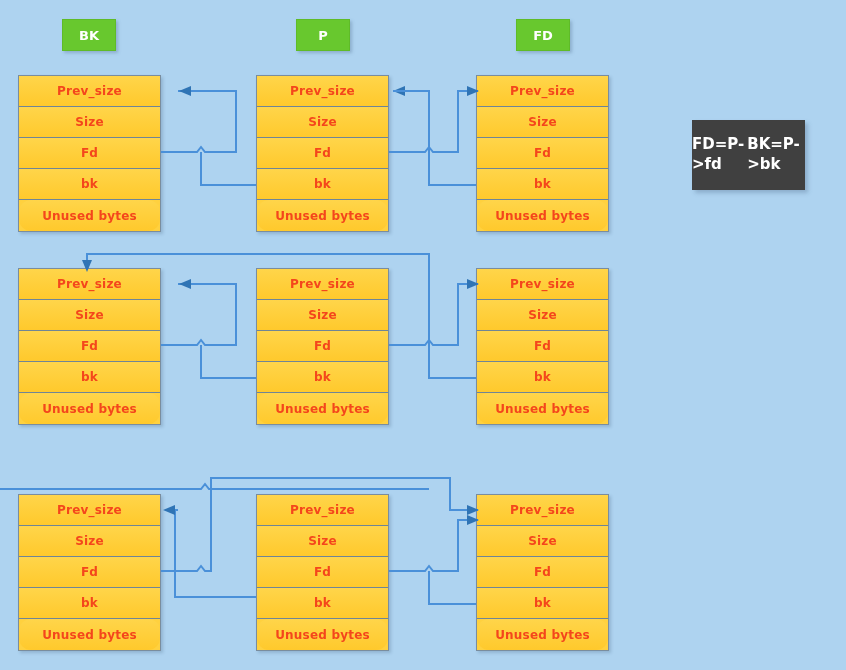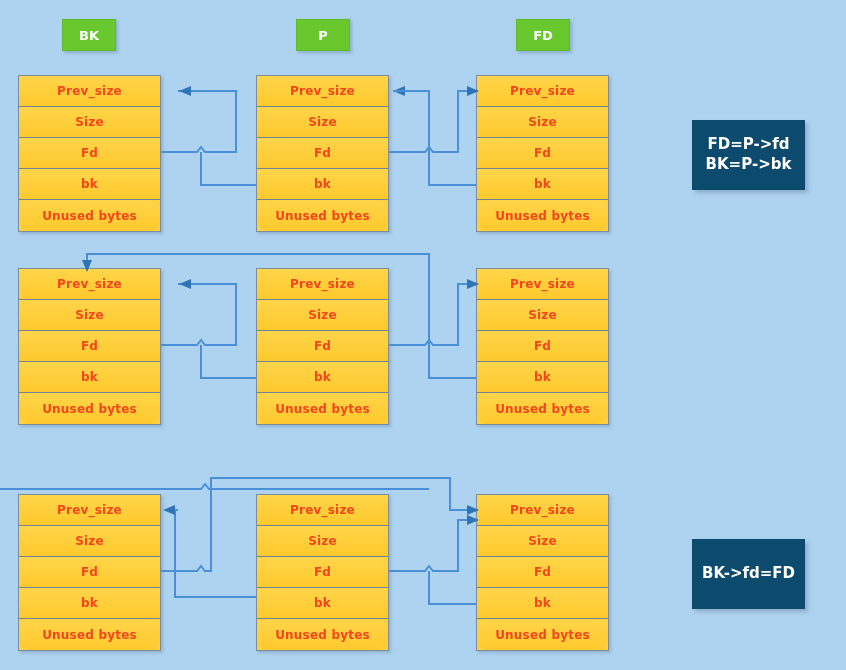--- a/index.html
+++ b/index.html
@@ -43,25 +43,25 @@
     font-size:12px;
     display:flex;align-items:center;justify-content:center;
     letter-spacing:.2px;
     white-space:nowrap;
   }
   .cell:last-child{border-bottom:none;border-radius:12px;}
 
   
   .note{
     position:absolute;
-    background:#0c4a6e;
+    background:#404040;
     color:#ffffff;
     font-weight:bold;
     font-size:15px;
-    display:flex;flex-direction:column;
+    display:flex;flex-direction:row;
     align-items:center;justify-content:center;
     box-shadow:3px 3px 4px rgba(80,110,140,.35);
     box-sizing:border-box;
     line-height:1.32;
   }
 
   
   #wires{position:absolute;left:0;top:0;width:846px;height:670px;pointer-events:none;}
   #wires path{fill:none;stroke:#4a90d9;stroke-width:2;}
   #wires .head{fill:#2f74b5;stroke:none;}
@@ -143,23 +143,20 @@
     <div class="cell">bk</div>
     <div class="cell">Unused bytes</div>
   </div>
   <div class="chunk" style="left:476px;top:494px;width:133px;height:157px;">
     <div class="cell">Prev_size</div>
     <div class="cell">Size</div>
     <div class="cell">Fd</div>
     <div class="cell">bk</div>
     <div class="cell">Unused bytes</div>
   </div>
-  <div class="note" style="left:692px;top:539px;width:113px;height:70px;">
-    <span>BK-&gt;fd=FD</span>
-  </div>
 
   <svg id="wires" viewBox="0 0 846 670">
 
     <g>
       <path d="M161,152 L197,152 L201,147 L205,152 L236,152 L236,91 L178,91"></path>
       <polygon class="head" points="179,91 191,86 191,96"></polygon>
     </g>
 
     <g>
       <path d="M256,185 L201,185 L201,152"></path>

